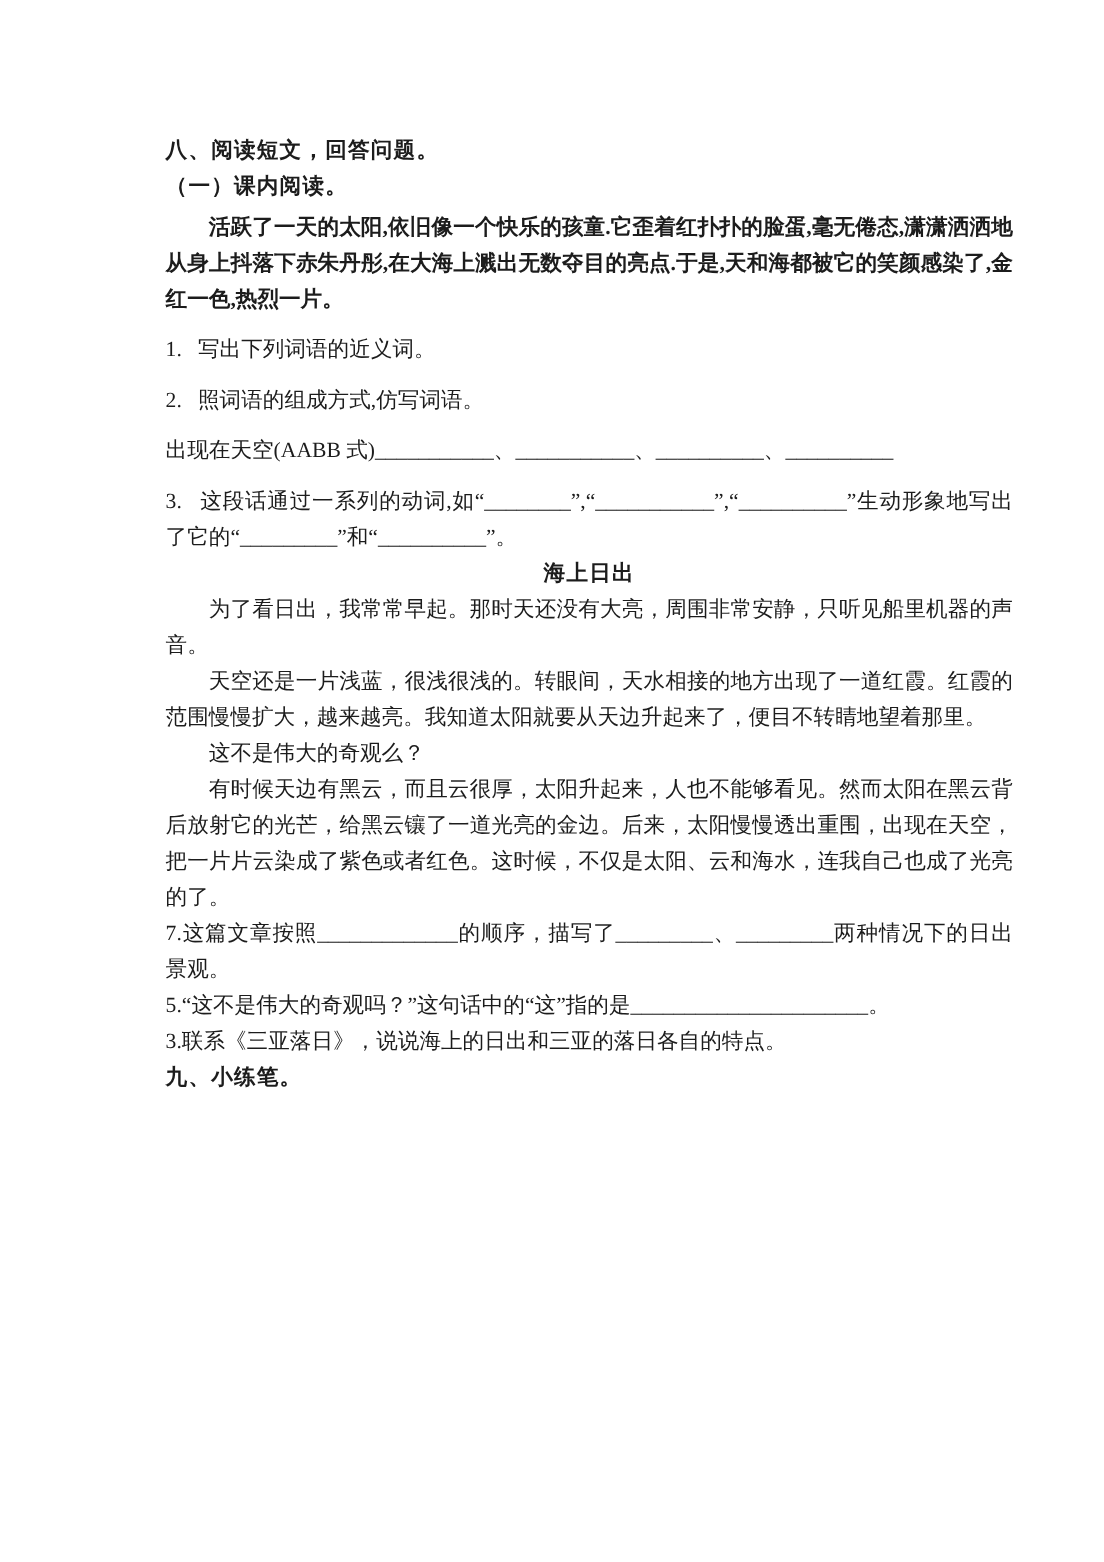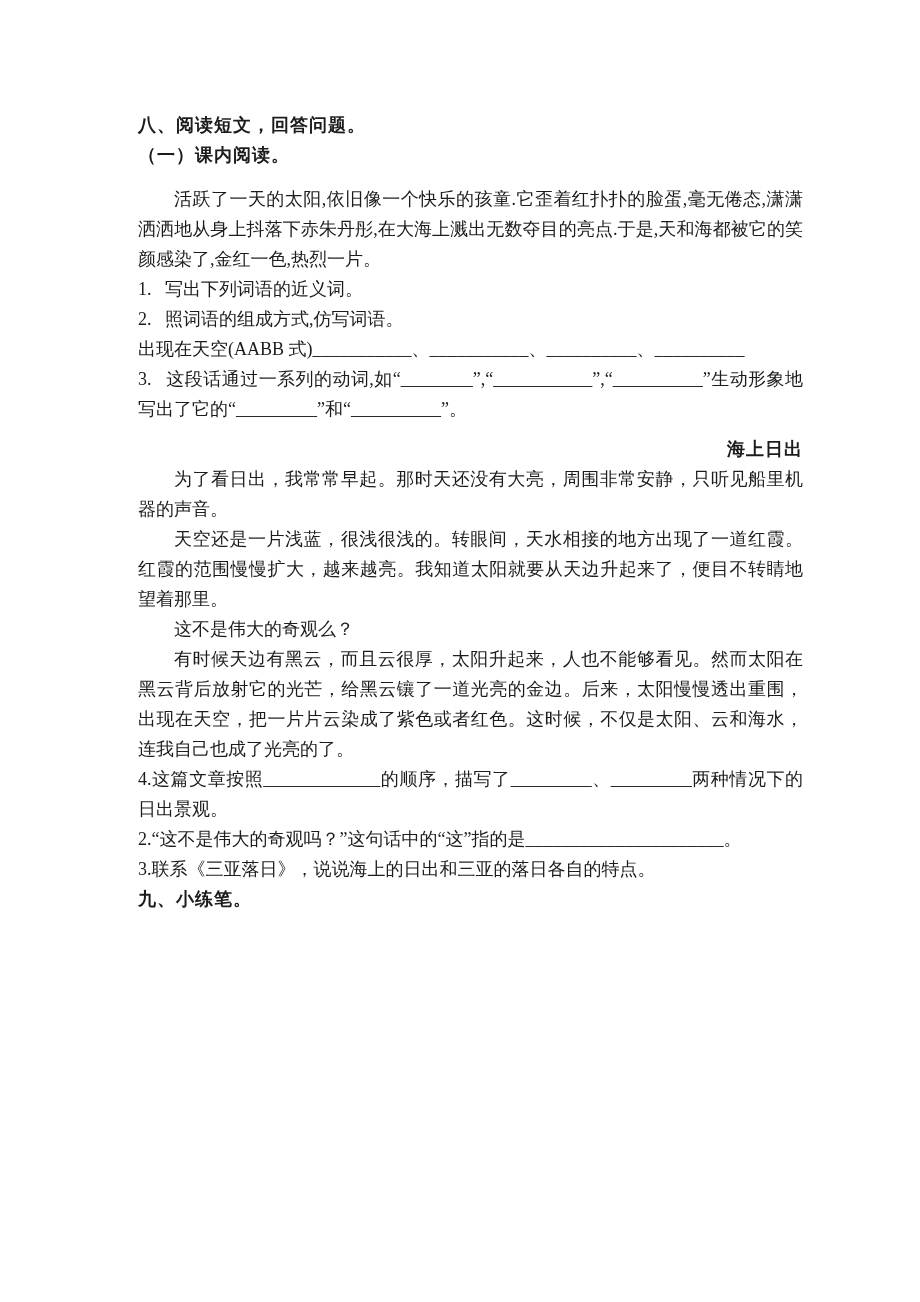--- a/index.html
+++ b/index.html
@@ -1,40 +1,40 @@
 <!DOCTYPE html>
 <html><head>
 <meta charset="utf-8">
 <style>
   html,body{margin:0;padding:0;background:#ffffff;}
   .page{
     position:relative;
     width:920px;
     height:1302px;
     box-sizing:border-box;
-    padding:110px 117px 0 138px;
+    padding:110px 76px 0 138px;
     background:#ffffff;
     font-family:"Liberation Serif","DejaVu Serif",serif;
     font-size:18px;
     line-height:30px;
     color:#1c1c1c;
     overflow:hidden;
   }
   p{margin:0;}
   .h{
     font-family:"Liberation Sans","DejaVu Sans",sans-serif;
     font-weight:bold;
     letter-spacing:1px;
   }
   .para{text-align:justify;}
   .indent{text-indent:2em;}
-  .pre{white-space:pre-wrap;}
+  .pre{white-space:pre-wrap;margin-top:12px;}
   .center{text-align:center;}
-  .gap{margin-top:14px;}
-  .gap-sm{margin-top:10px;text-align:right;}
+  .gap{margin-top:4px;font-weight:bold;}
+  .gap-sm{}
 </style>
 </head>
 <body>
 
 <div class="page">
 
   <p class="h">八、阅读短文，回答问题。</p>
 
   <p class="h">（一）课内阅读。</p>
 
@@ -48,19 +48,19 @@
   <p class="para pre">3.   这段话通过一系列的动词,如“________”,“___________”,“__________”生动形象地写出了它的“_________”和“__________”。</p>
 
 
   <p class="h center gap-sm">海上日出</p>
 
   <p class="para indent">为了看日出，我常常早起。那时天还没有大亮，周围非常安静，只听见船里机器的声音。</p>
   <p class="para indent">天空还是一片浅蓝，很浅很浅的。转眼间，天水相接的地方出现了一道红霞。红霞的范围慢慢扩大，越来越亮。我知道太阳就要从天边升起来了，便目不转睛地望着那里。</p>
   <p class="para indent">这不是伟大的奇观么？</p>
   <p class="para indent">有时候天边有黑云，而且云很厚，太阳升起来，人也不能够看见。然而太阳在黑云背后放射它的光芒，给黑云镶了一道光亮的金边。后来，太阳慢慢透出重围，出现在天空，把一片片云染成了紫色或者红色。这时候，不仅是太阳、云和海水，连我自己也成了光亮的了。</p>
 
-  <p class="para">4.这篇文章按照_____________的顺序，描写了_________、_________两种情况下的日出景观。</p>
-  <p class="para">2.“这不是伟大的奇观吗？”这句话中的“这”指的是______________________。</p>
+  <p class="para">7.这篇文章按照_____________的顺序，描写了_________、_________两种情况下的日出景观。</p>
+  <p class="para">5.“这不是伟大的奇观吗？”这句话中的“这”指的是______________________。</p>
   <p class="para">3.联系《三亚落日》，说说海上的日出和三亚的落日各自的特点。</p>
 
   <p class="h">九、小练笔。</p>
 
 </div>
 
 </body></html>

